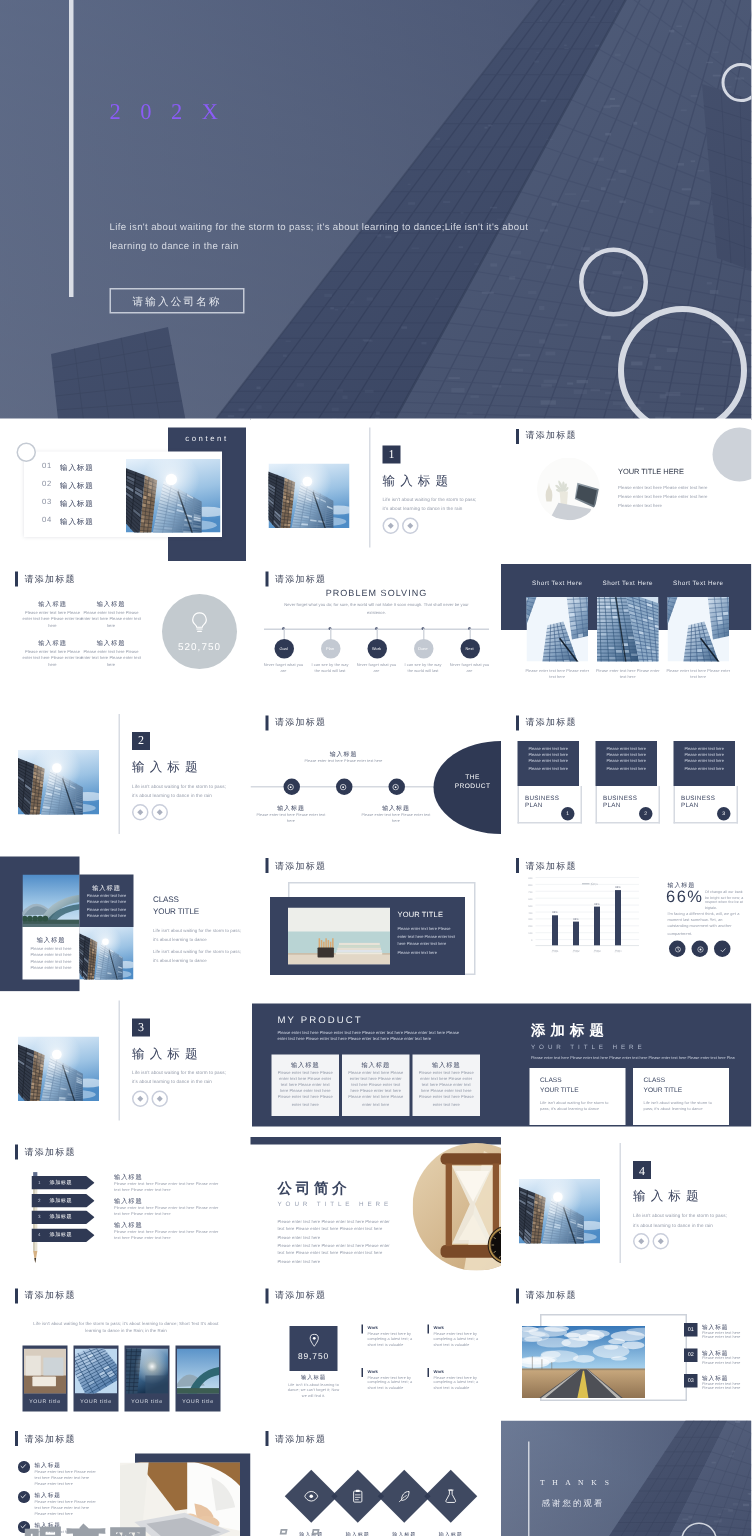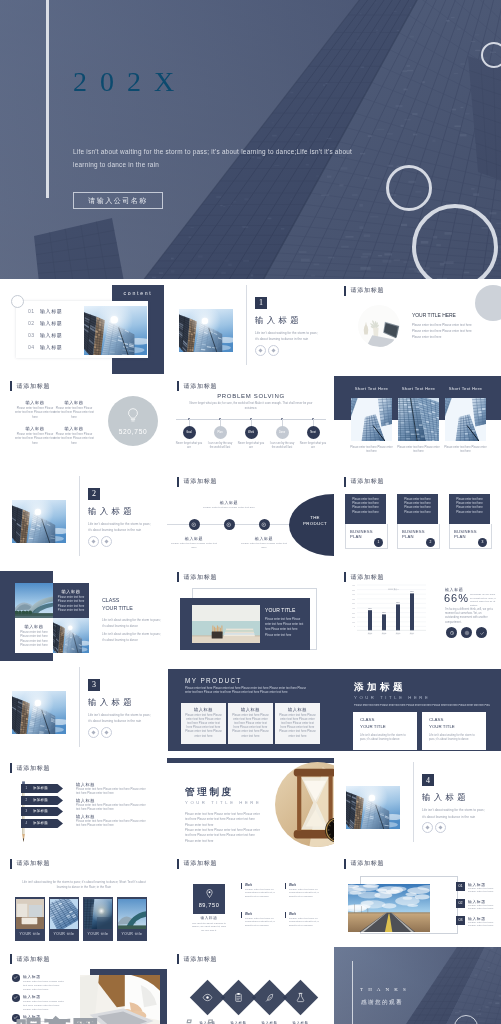--- a/index.html
+++ b/index.html
@@ -6,22 +6,22 @@
 body{width:501px;height:1024px;overflow:hidden;font-family:"Liberation Sans",sans-serif;}
 #page{position:relative;width:501px;height:1024px;background:#fff;}
 svg{display:block;}
 
 
 #cover{position:absolute;left:0;top:0;width:501px;height:280px;overflow:hidden;}
 #cover .photo{position:absolute;left:0;top:0;width:501px;height:280px;}
 #cover .tint{position:absolute;left:0;top:0;right:0;bottom:0;
   background:linear-gradient(145deg,rgba(72,86,118,.62),rgba(44,54,82,.62));}
 #cover .vline{position:absolute;left:46px;top:0;width:2.5px;height:198px;background:#dadee6;}
-.cv-year{position:absolute;left:73px;top:68px;font-family:"Liberation Serif",serif;font-size:28px;
-  letter-spacing:13px;color:#0c4a6e;line-height:1;}
+.cv-year{position:absolute;left:73px;top:68px;font-family:"Liberation Serif",serif;font-size:15px;
+  letter-spacing:13px;color:#8b5cf6;line-height:1;}
 .cv-title{position:absolute;left:70px;top:101px;font-size:35px;letter-spacing:1px;color:#fff;font-weight:700;line-height:1;}
 .cv-sub{position:absolute;left:73px;top:145px;width:288px;font-size:6.4px;letter-spacing:.25px;
   color:#d7dbe4;line-height:13px;}
 .cv-box{position:absolute;left:73px;top:192px;width:88px;height:15px;border:1px solid #c4cad6;
   display:flex;align-items:center;justify-content:center;font-size:7px;color:#e6e9ef;letter-spacing:1.5px;}
 .circ{position:absolute;border-radius:50%;border-style:solid;border-color:rgba(232,236,242,.88);}
 
 
 #grid{position:absolute;left:0;top:278.5px;width:501px;height:766px;}
 .sl{position:absolute;width:167px;height:95.5px;background:#fff;overflow:hidden;}
@@ -1728,21 +1728,21 @@
         </div>
         <div class="ab cn" style="left:76px;top:26px;font-size:4.2px;">输入标题</div>
         <div class="ab en" style="left:76px;top:32px;width:70px;line-height:4.4px;font-size:2.6px;">Please enter text here Please enter text here Please enter text here Please enter text here</div>
         <div class="ab cn" style="left:76px;top:42px;font-size:4.2px;">输入标题</div>
         <div class="ab en" style="left:76px;top:48px;width:70px;line-height:4.4px;font-size:2.6px;">Please enter text here Please enter text here Please enter text here Please enter text here</div>
         <div class="ab cn" style="left:76px;top:58px;font-size:4.2px;">输入标题</div>
         <div class="ab en" style="left:76px;top:64px;width:70px;line-height:4.4px;font-size:2.6px;">Please enter text here Please enter text here Please enter text here Please enter text here</div>
       </div>
       <div class="sl" style="left:167px;top:477.5px;overflow:visible;">
         <div class="ab" style="left:0px;top:2px;width:167px;height:5px;background:#37425f;"></div>
-        <div class="ab " style="left:18px;top:30px;width:90px;font-size:9.6px;color:#3a4560;letter-spacing:2.6px;font-weight:700;">管理制度</div>
+        <div class="ab " style="left:18px;top:30px;width:90px;font-size:9.6px;color:#3a4560;letter-spacing:2.6px;font-weight:700;">公司简介</div>
         <div class="ab " style="left:18px;top:44px;width:90px;font-size:4.2px;color:#9aa2b4;letter-spacing:2.6px;">YOUR  TITLE  HERE</div>
         <div class="ab en" style="left:18px;top:56px;width:76px;line-height:5.4px;font-size:2.8px;">Please enter text here Please enter text here Please enter text here Please enter text here Please enter text here Please enter text here</div>
         <div class="ab en" style="left:18px;top:72px;width:76px;line-height:5.4px;font-size:2.8px;">Please enter text here Please enter text here Please enter text here Please enter text here Please enter text here Please enter text here</div>
         <div class="ab" style="left:108px;top:6px;width:85px;height:85px;border-radius:50%;overflow:hidden;">
           <svg width="85" height="85" viewBox="0 0 85 85">
             <defs>
               <linearGradient id="pg116" x1="0" y1="0" x2="1" y2="1">
                 <stop offset="0" stop-color="#e6d3b2"></stop>
                 <stop offset="1" stop-color="#c39e6e"></stop>
               </linearGradient>

